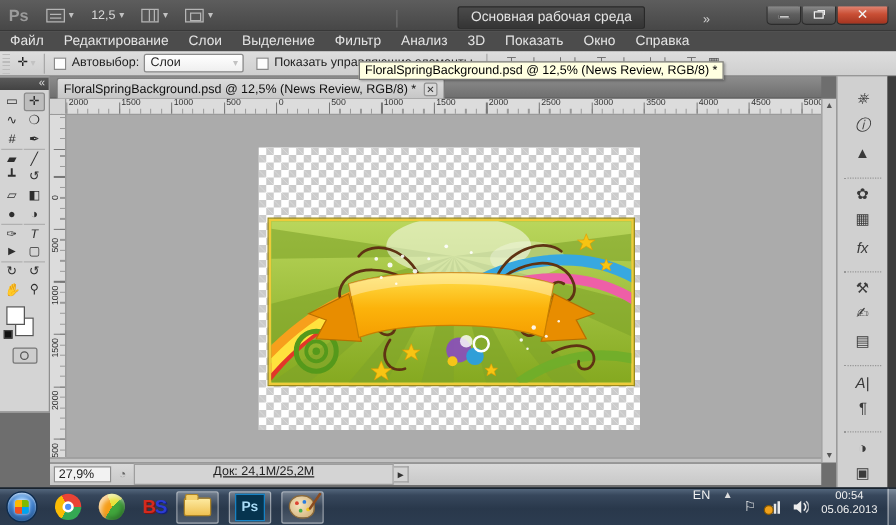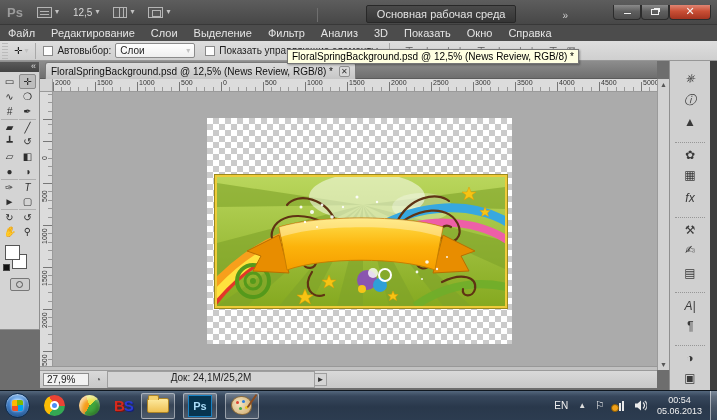--- a/index.html
+++ b/index.html
@@ -87,21 +87,21 @@
   .checker{position:absolute;left:154px;top:26px;width:305px;height:226px;background-color:#fff;
     background-image:linear-gradient(45deg,#cbcbcb 25%,transparent 25%,transparent 75%,#cbcbcb 75%),linear-gradient(45deg,#cbcbcb 25%,transparent 25%,transparent 75%,#cbcbcb 75%);
     background-size:12px 12px;background-position:0 0,6px 6px;}
   .canvas-image{position:absolute;left:162px;top:83px;width:292px;height:133px;border:2px solid #eecb3a;outline:1px solid #9c8a1c;background:#9cbf37;}
   .canvas-image svg{display:block;}
 
   .hscroll{position:absolute;left:40px;top:366px;width:617px;height:4px;background:#c2c2c2;border-top:1px solid #989898;}
   .statusbar{position:absolute;left:40px;top:370px;width:617px;height:18px;background:linear-gradient(#d9d9d9,#c8c8c8);border-top:1px solid #9a9a9a;display:flex;align-items:center;font-size:10px;color:#222;}
   .zoom-field{width:46px;height:13px;margin-left:3px;background:#f2f2f2;border:1px solid #8e8e8e;padding:0 3px;line-height:12px;}
   .clock-ic{margin:0 6px;color:#666;font-size:10px;}
-  .doc-field{width:208px;height:17px;background:#d4d4d4;border:1px solid #9e9e9e;text-align:center;line-height:12px;}
+  .doc-field{width:208px;height:17px;background:#d4d4d4;border:1px solid #9e9e9e;text-align:center;line-height:12px;text-decoration:underline;}
   .status-flyout{width:12px;height:13px;border:1px solid #9e9e9e;border-left:none;background:#d4d4d4;text-align:center;font-size:8px;line-height:12px;color:#333;}
 
   .vscroll{position:absolute;left:657px;top:79px;width:12px;height:291px;background:#d2d2d2;border-left:1px solid #9a9a9a;color:#555;font-size:7px;text-align:center;}
   .vscroll .up{display:block;margin-top:2px;}
   .vscroll .down{position:absolute;bottom:2px;left:0;right:0;}
 
   
   .dock{position:absolute;left:669px;top:61px;width:41px;height:329px;background:#d0d0d0;border-left:1px solid #8f8f8f;display:flex;flex-direction:column;align-items:center;padding-top:6px;}
   .dock-icon{width:30px;height:22px;display:flex;align-items:center;justify-content:center;color:#3a3a3a;font-size:12px;margin-bottom:1px;}
   .dock .dock-icon:nth-child(4),.dock .dock-icon:nth-child(7),.dock .dock-icon:nth-child(10),.dock .dock-icon:nth-child(12){border-top:1px dotted #979797;margin-top:8px;padding-top:4px;}
@@ -122,21 +122,21 @@
   .bs b{color:#d42a1e;text-shadow:1px 1px 0 #7a1510;}
   .bs s{text-decoration:none;color:#2b3bd4;text-shadow:1px 1px 0 #14207a;}
   .task-open{width:34px;height:26px;margin-left:8px;border:1px solid rgba(255,255,255,.45);border-radius:2px;background:linear-gradient(rgba(255,255,255,.28),rgba(255,255,255,.06) 45%,rgba(255,255,255,.16));display:flex;align-items:center;justify-content:center;}
   .folder{position:relative;width:22px;height:15px;background:linear-gradient(#fdeaa0,#efc153);border:1px solid #ad8426;border-radius:2px;}
   .folder::before{content:"";position:absolute;left:0;top:-4px;width:9px;height:4px;background:#f3d06c;border:1px solid #ad8426;border-bottom:none;border-radius:2px 2px 0 0;}
   .psicon{width:24px;height:22px;background:#06344f;border:1px solid #1782c4;color:#aadcf7;font-weight:bold;font-size:11px;display:flex;align-items:center;justify-content:center;}
   .palette{position:relative;width:21px;height:19px;border-radius:50% 50% 45% 55%;background:radial-gradient(circle at 40% 40%,#f3e4c0,#cda96e);border:1px solid #8d6b3a;}
   .palette i{position:absolute;left:4px;top:4px;width:3px;height:3px;border-radius:50%;background:#d43;box-shadow:6px -1px 0 #2a7de0,3px 6px 0 #3fae49,9px 5px 0 #f5c518;}
   .palette::after{content:"";position:absolute;right:-2px;top:-4px;width:2px;height:16px;background:#8a4b1f;transform:rotate(35deg);border-radius:1px;}
 
-  .tray{margin-left:auto;display:flex;align-items:center;color:#f0f0f0;height:100%;}
+  .tray{margin-left:auto;display:flex;color:#f0f0f0;height:100%;}
   .tray-lang{font-size:10px;margin-right:10px;}
   .tray-up{font-size:8px;margin-right:9px;color:#ddd;}
   .tray-ic{margin-right:8px;display:flex;align-items:center;}
   .net{position:relative;width:13px;height:11px;}
   .net i{position:absolute;bottom:0;background:#e8e8e8;width:2px;}
   .net i:nth-child(1){left:0;height:4px;}
   .net i:nth-child(2){left:3px;height:6px;}
   .net i:nth-child(3){left:6px;height:8px;}
   .net i:nth-child(4){left:9px;height:10px;}
   .net::after{content:"";position:absolute;left:-2px;bottom:-1px;width:6px;height:6px;border-radius:50%;background:#f0a11a;border:1px solid #8a5a00;}

